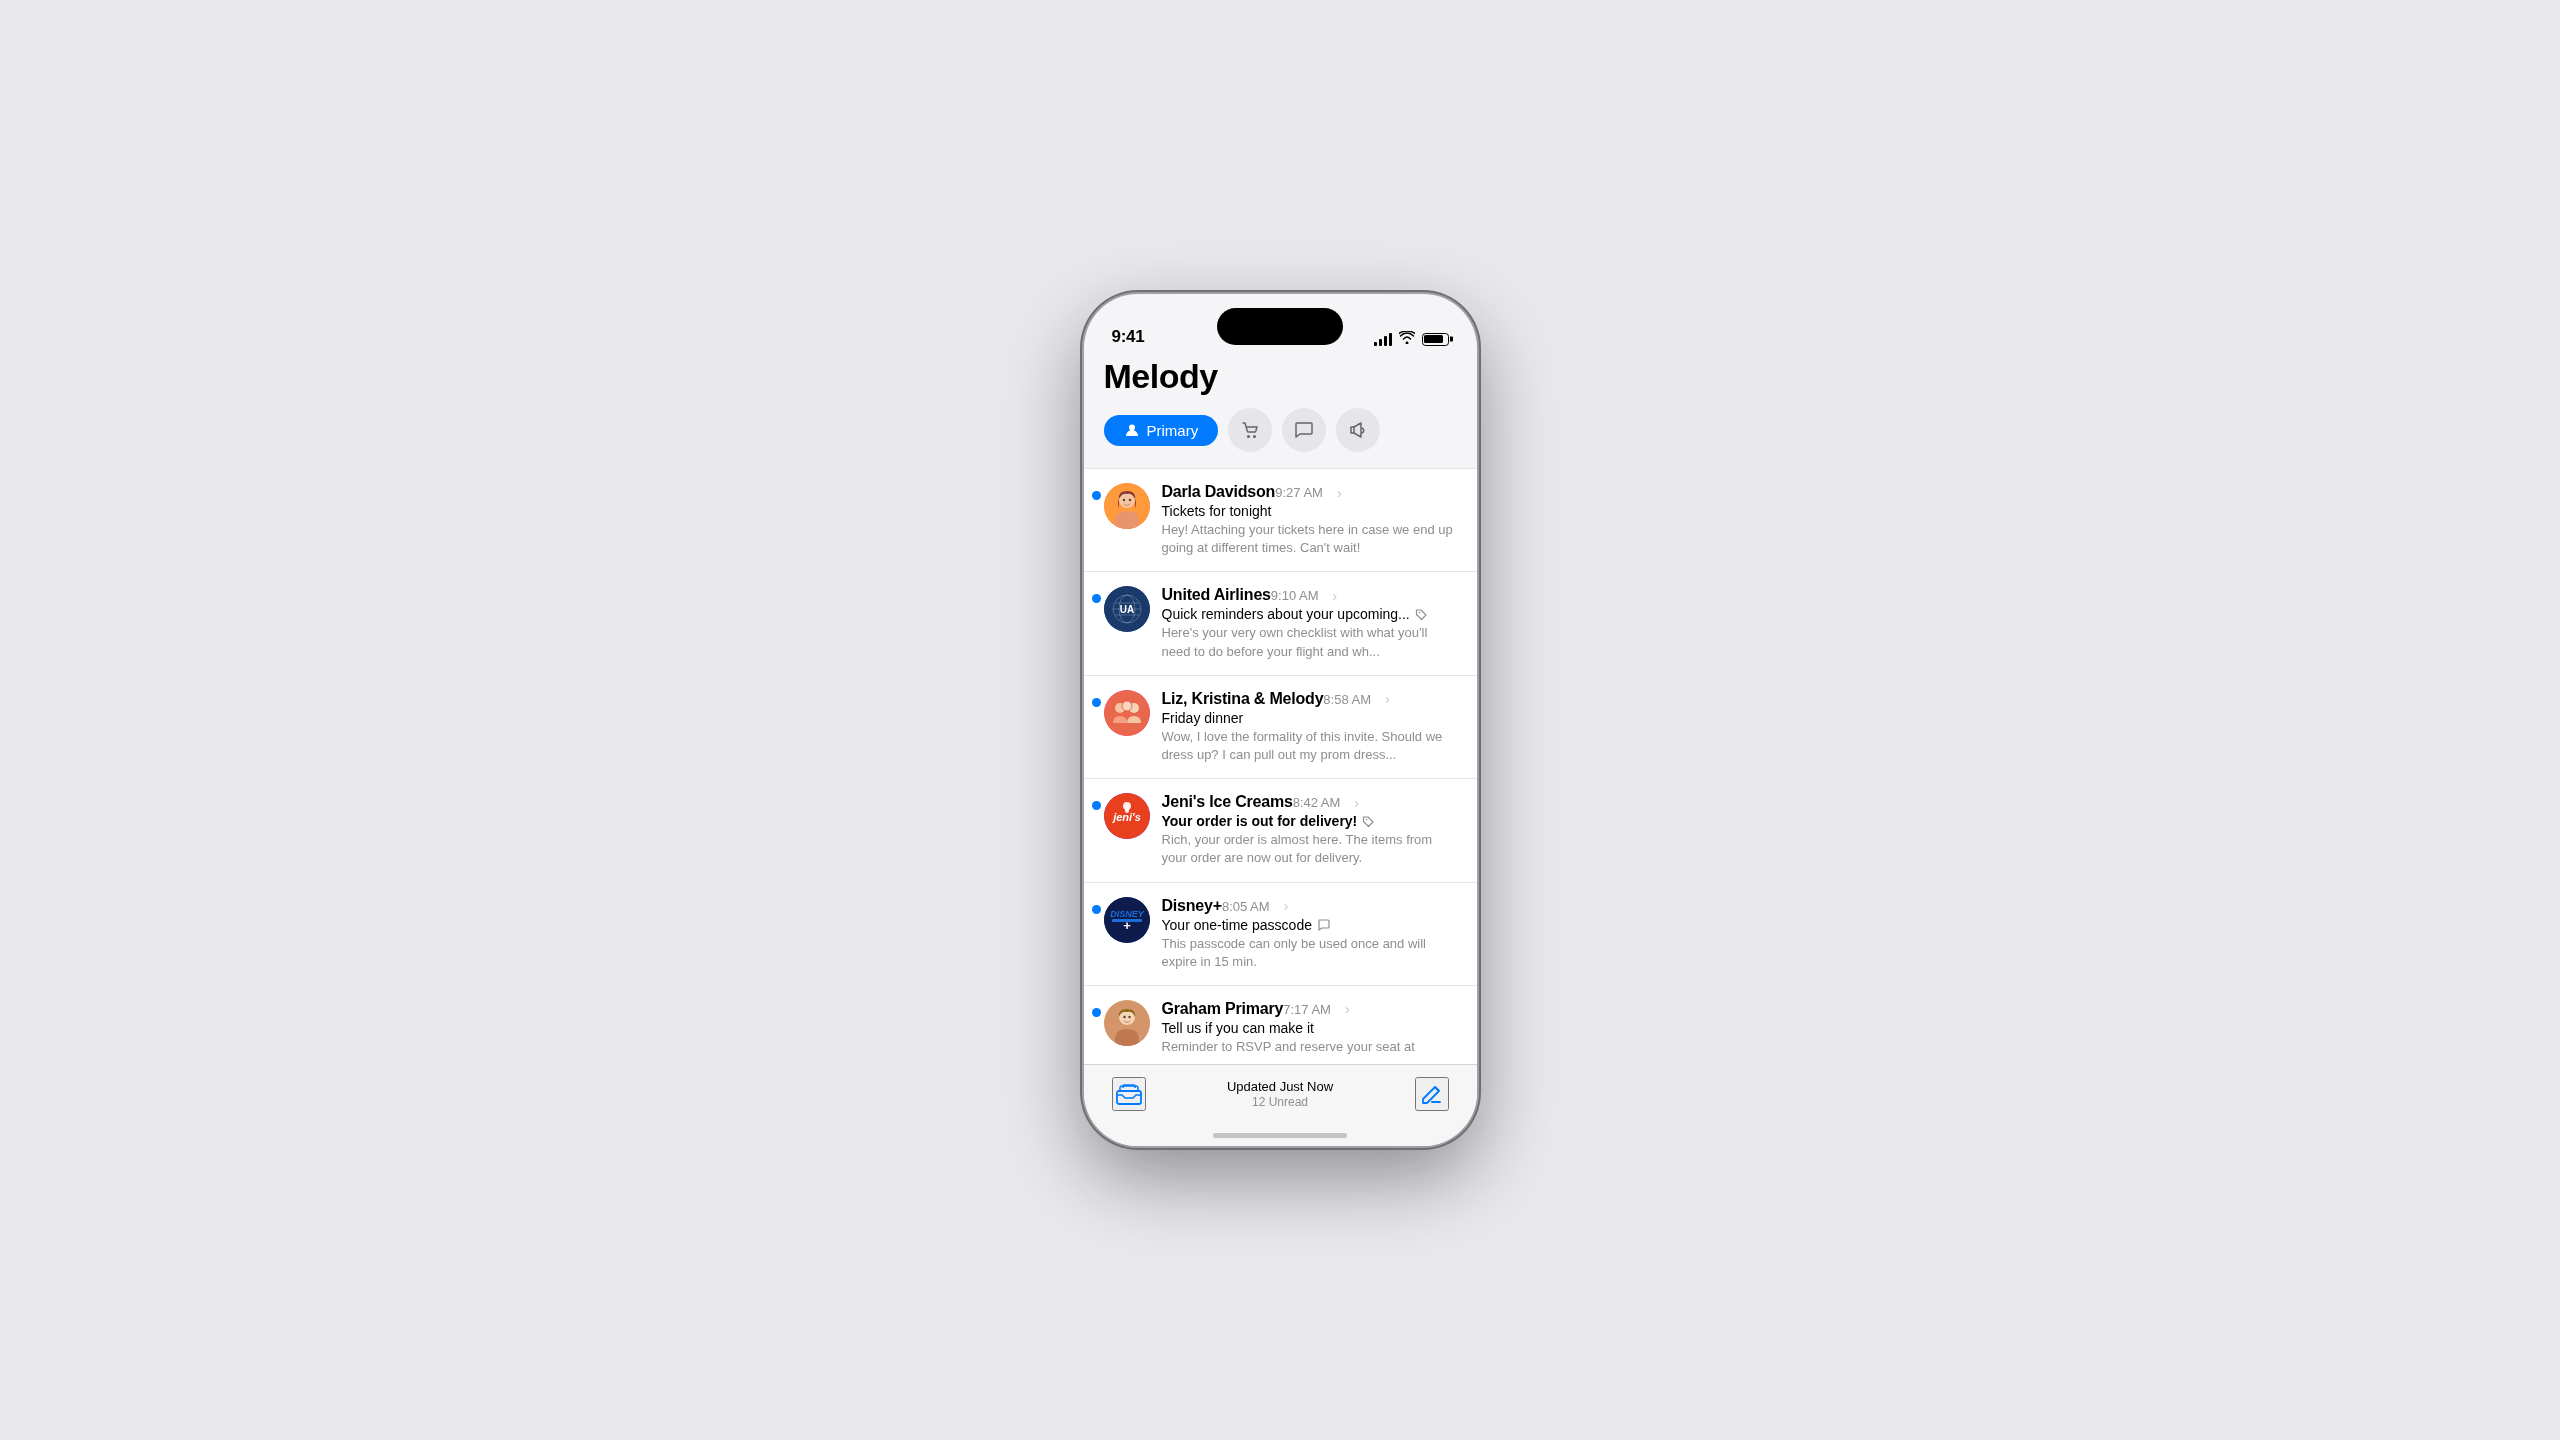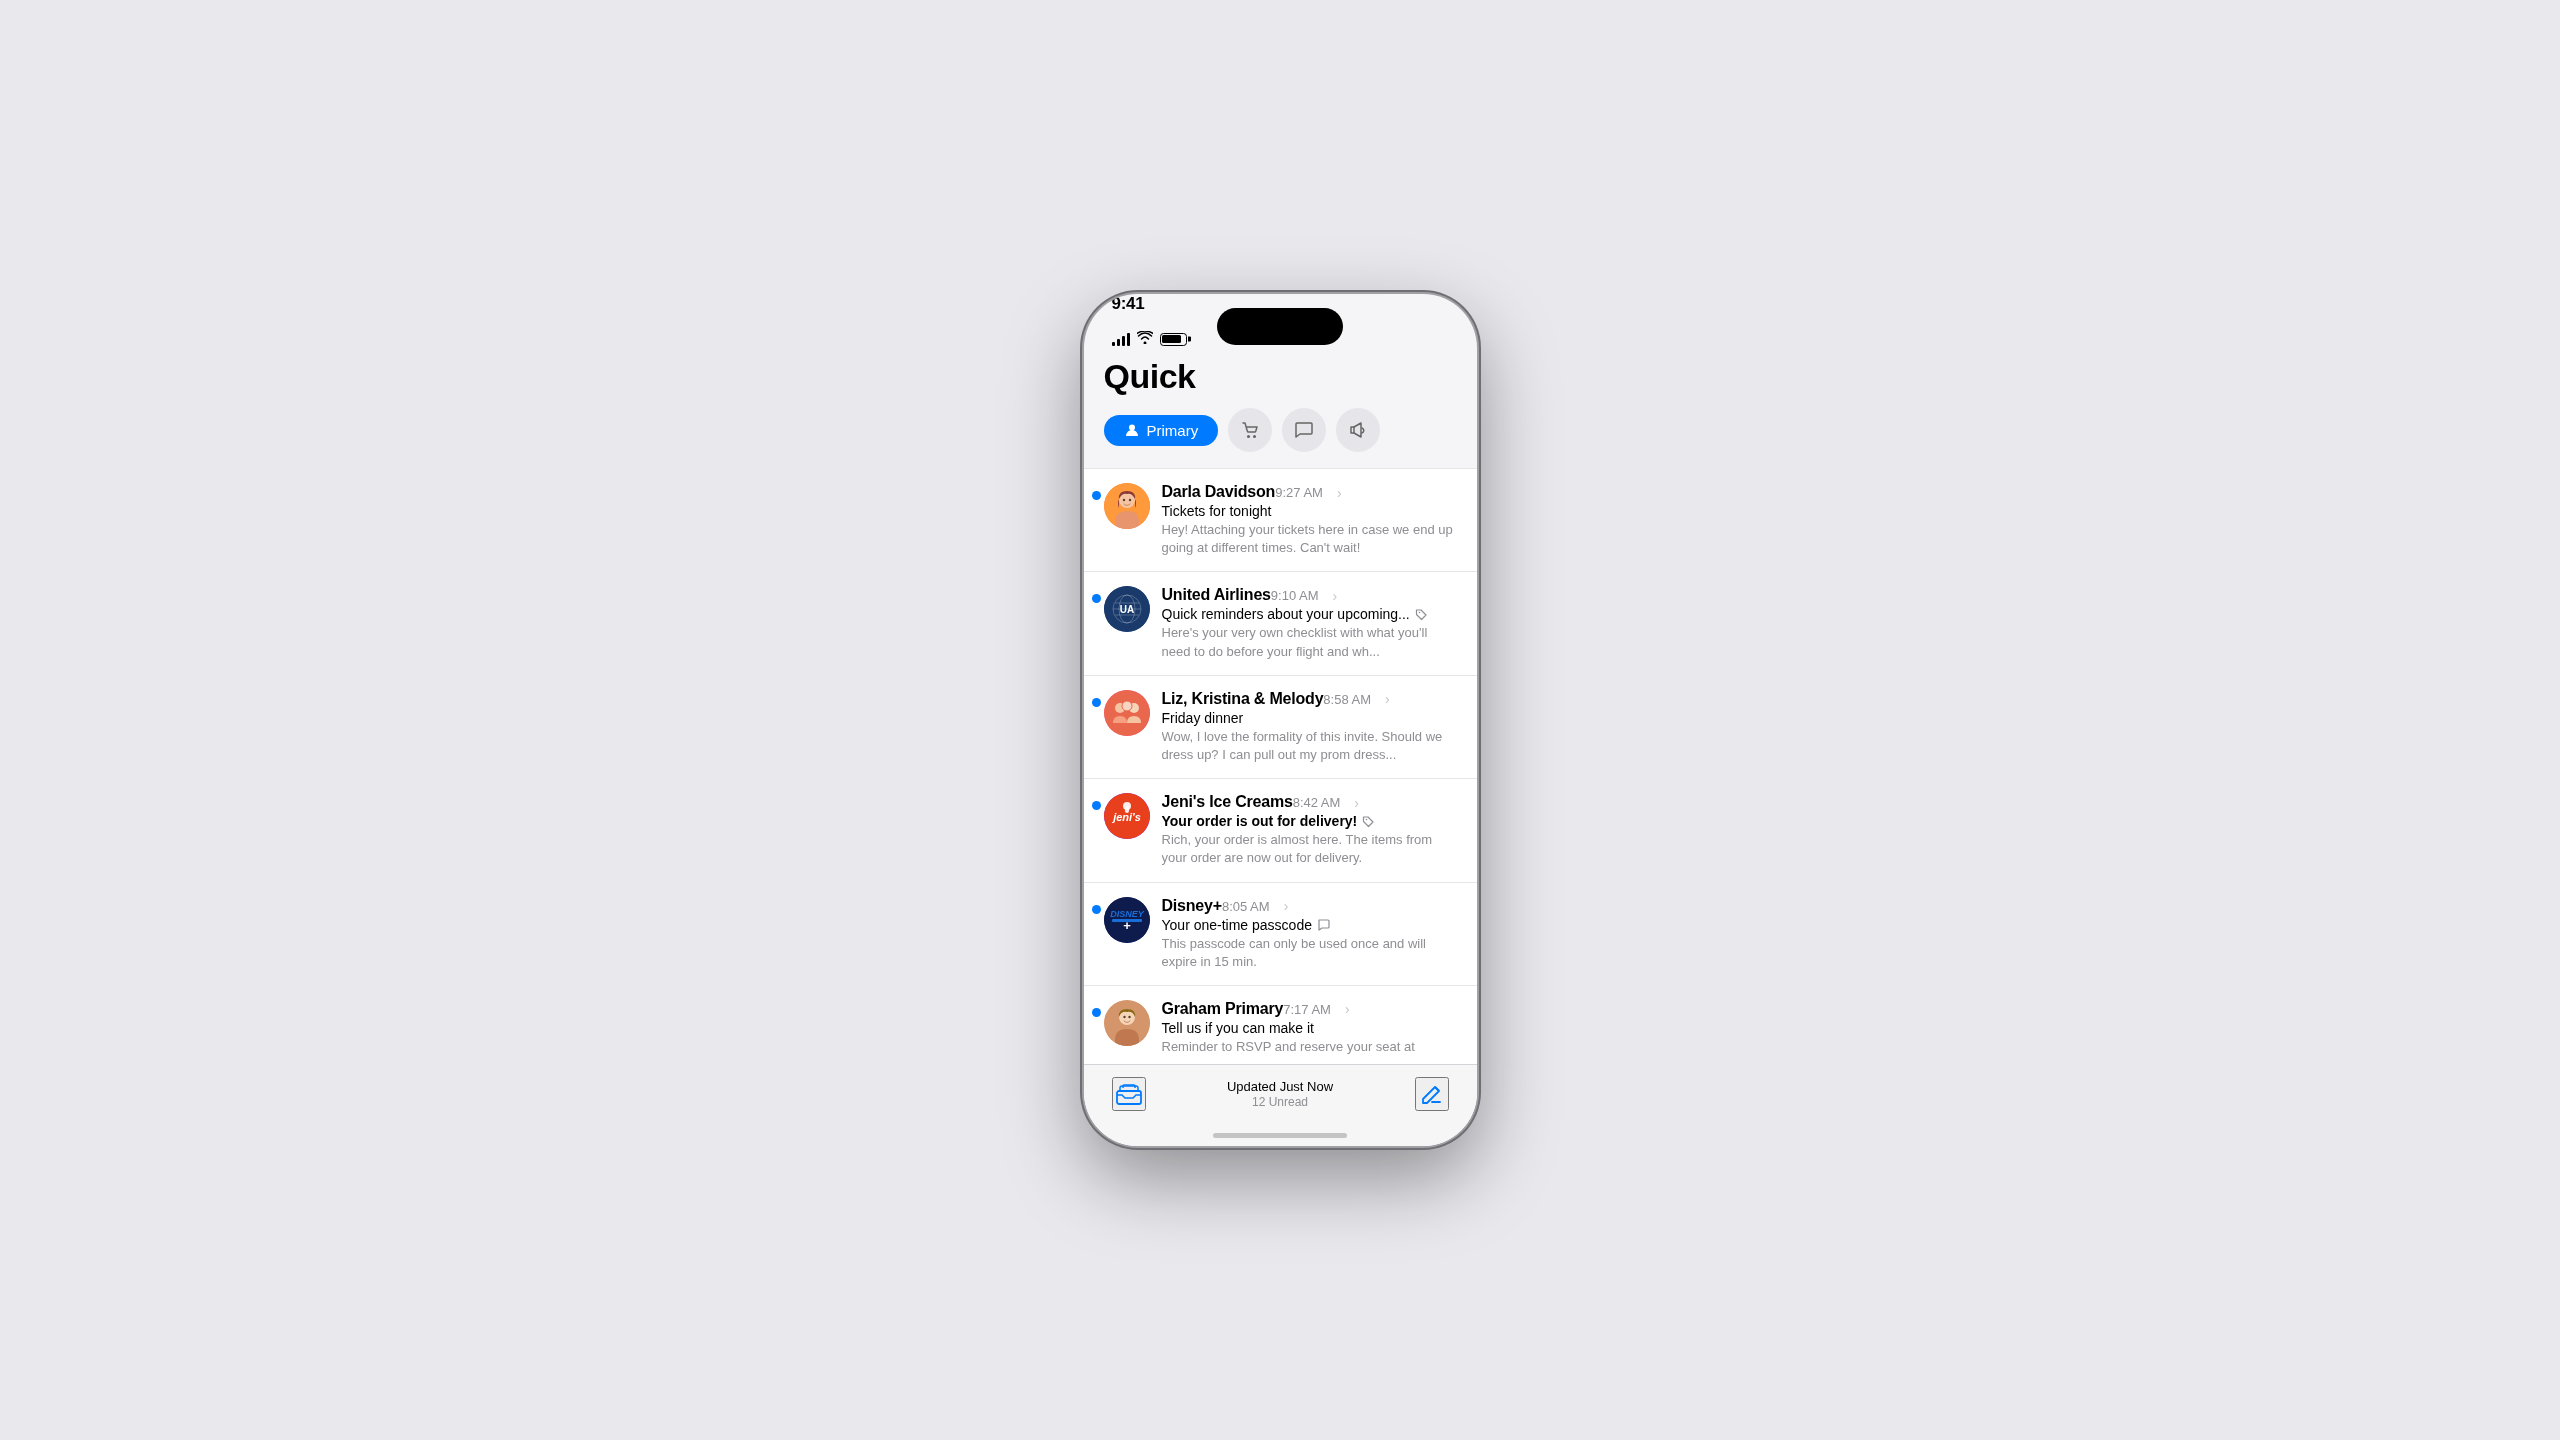--- a/index.html
+++ b/index.html
@@ -39,25 +39,24 @@
     }
 
     
     .status-bar {
       position: absolute;
       top: 0;
       left: 0;
       right: 0;
       height: 59px;
       display: flex;
-      align-items: flex-start;
-      padding: 0 28px 6px;
+      align-items: flex-end;
+      padding: 10px 28px 6px;
       justify-content: space-between;
       z-index: 50;
-      flex-direction: column;
     }
 
     .status-time {
       font-size: 17px;
       font-weight: 600;
       color: #000;
       letter-spacing: -0.3px;
     }
 
     .status-icons {
@@ -451,21 +450,21 @@
       </span>
       <div class="battery-icon">
         <div class="battery-fill"></div>
       </div>
     </div>
   </div>
 
   <div class="content">
 
 
-    <div class="inbox-title">Quick</div>
+    <div class="inbox-title">Melody</div>
 
     <div class="filter-tabs">
       <button class="tab-primary">
         <svg width="16" height="16" viewBox="0 0 16 16" fill="none">
           <circle cx="8" cy="5.5" r="3" fill="white"></circle>
           <path d="M2 14c0-3.3 2.7-6 6-6s6 2.7 6 6" fill="white"></path>
         </svg>
         <span>Primary</span>
       </button>
       <button class="tab-icon-btn">

